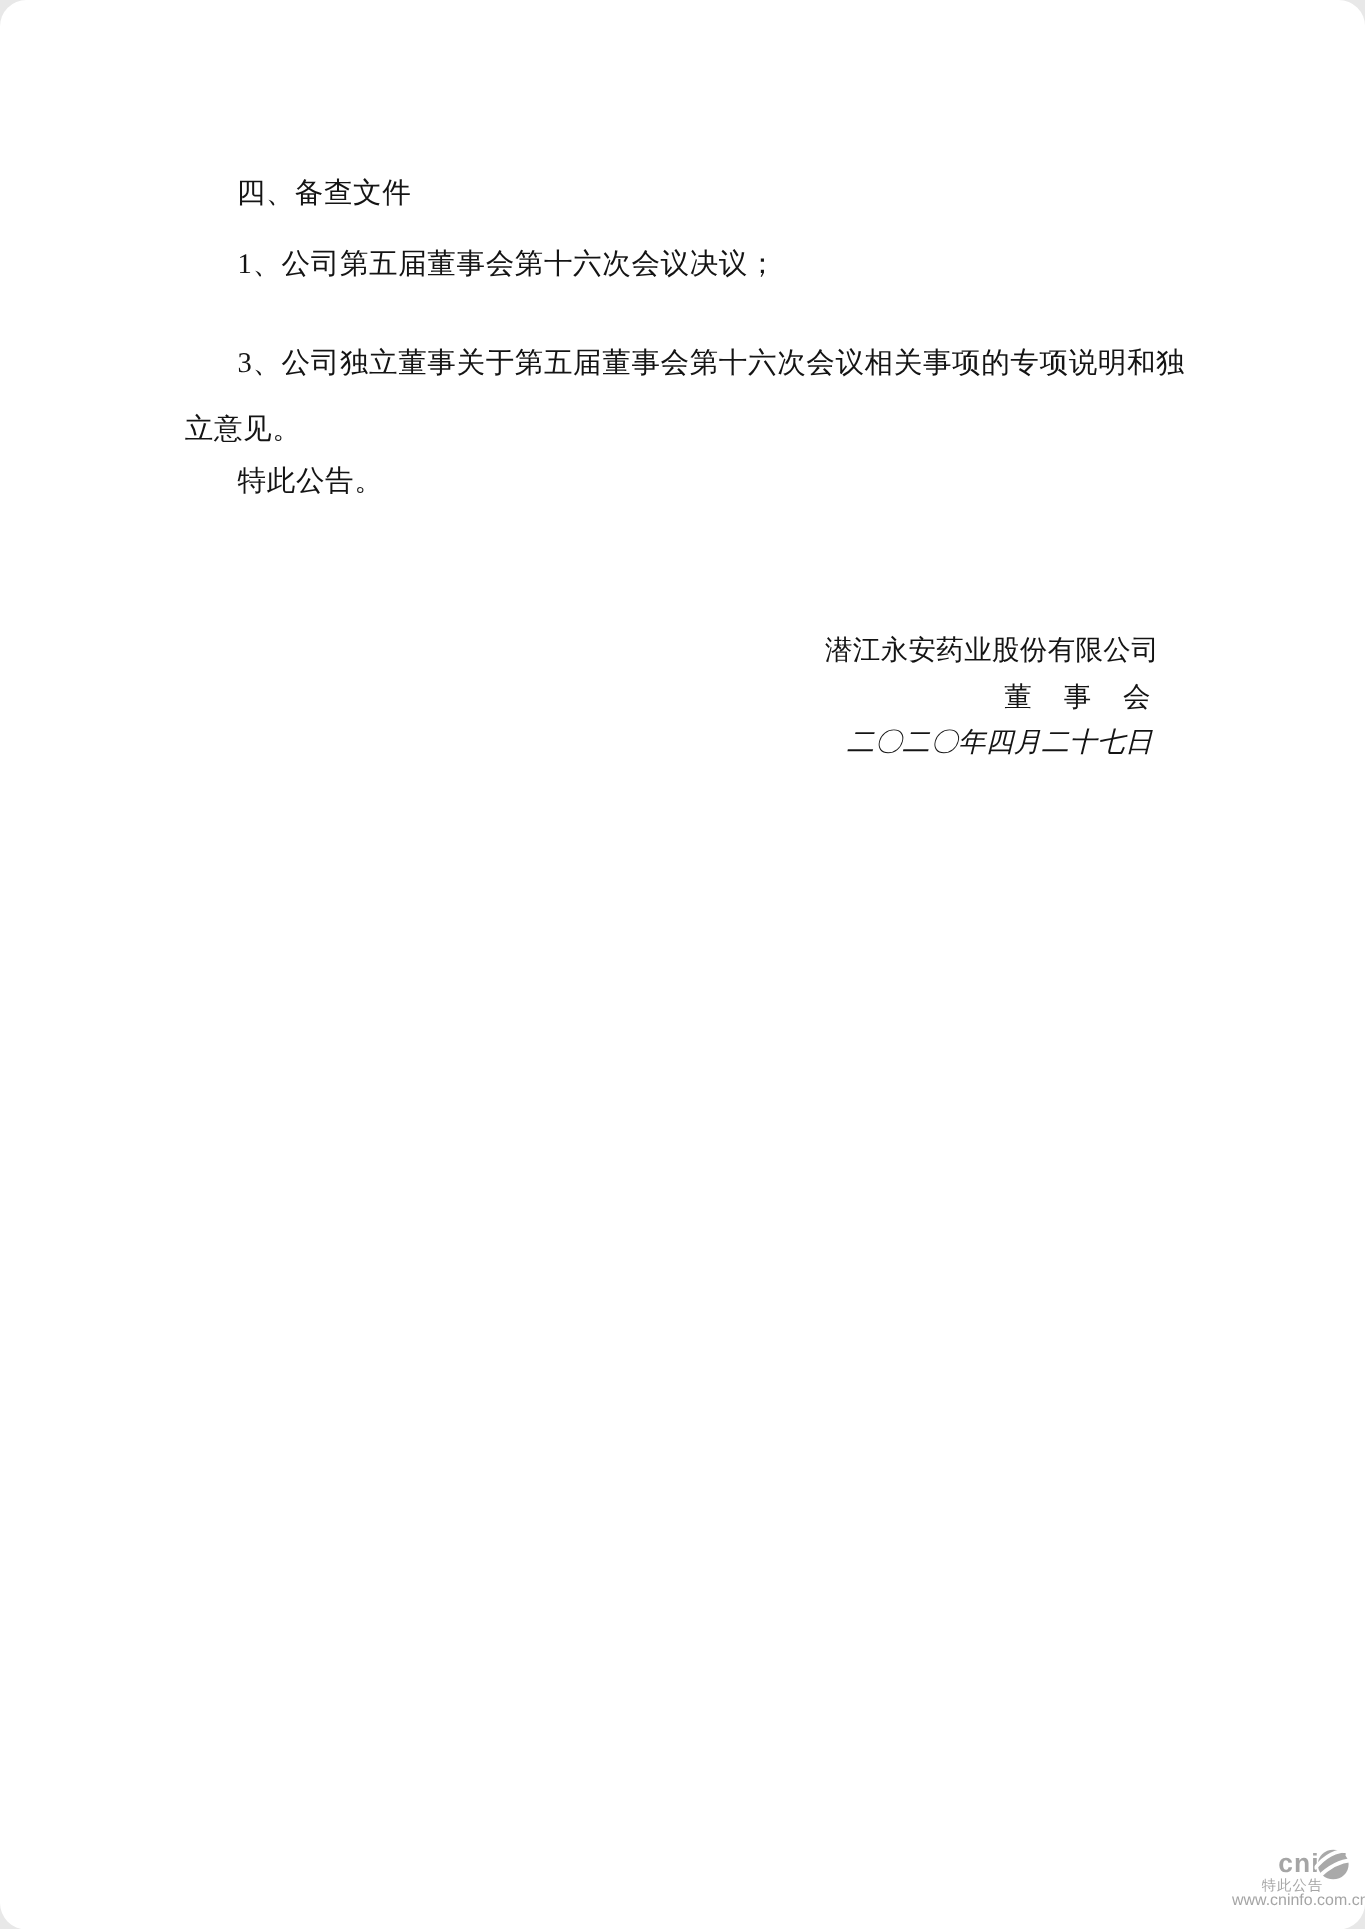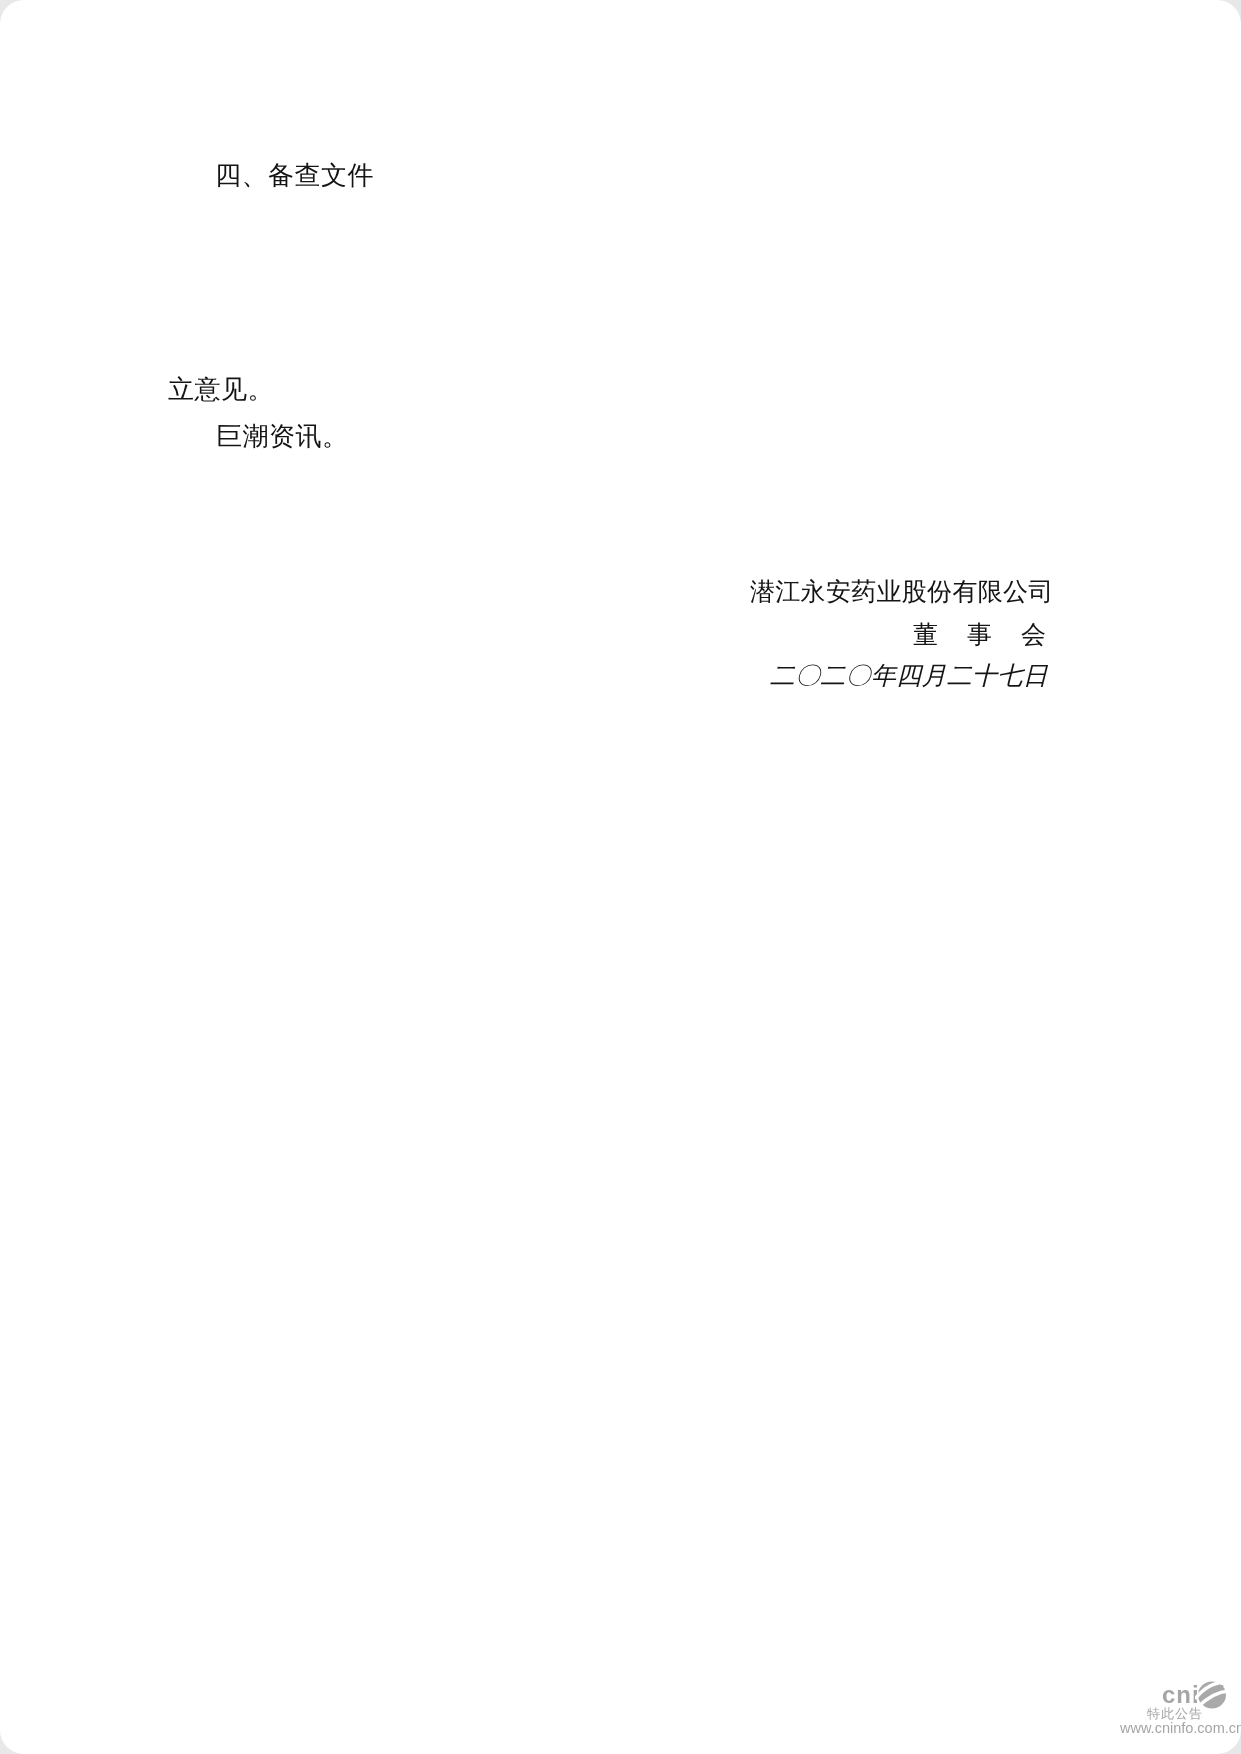--- a/index.html
+++ b/index.html
@@ -82,26 +82,28 @@
     line-height: 1;
   }
 </style>
 </head>
 <body>
 
 <div class="page">
 
   <div class="line" style="top:162px; left:215px;">四、备查文件</div>
 
+  <div class="line" style="top:226px; left:216px;">1、公司第五届董事会第十六次会议决议；</div>
 
 
+  <div class="line" style="top:316px; left:216px;">3、公司独立董事关于第五届董事会第十六次会议相关事项的专项说明和独</div>
 
   <div class="line" style="top:376px; left:168px;font-family:Liberation Serif, serif;">立意见。</div>
 
-  <div class="line" style="top:423px; left:216px;">巨潮资讯。</div>
+  <div class="line" style="top:423px; left:216px;">特此公告。</div>
 
   <div class="sig-line sig-company">潜江永安药业股份有限公司</div>
 
   <div class="sig-line sig-board">董　事　会</div>
 
   <div class="sig-line sig-date">二〇二〇年四月二十七日</div>
 
   <div class="wm wm-wordmark">cninf</div>
 
   <div class="wm wm-icon">

